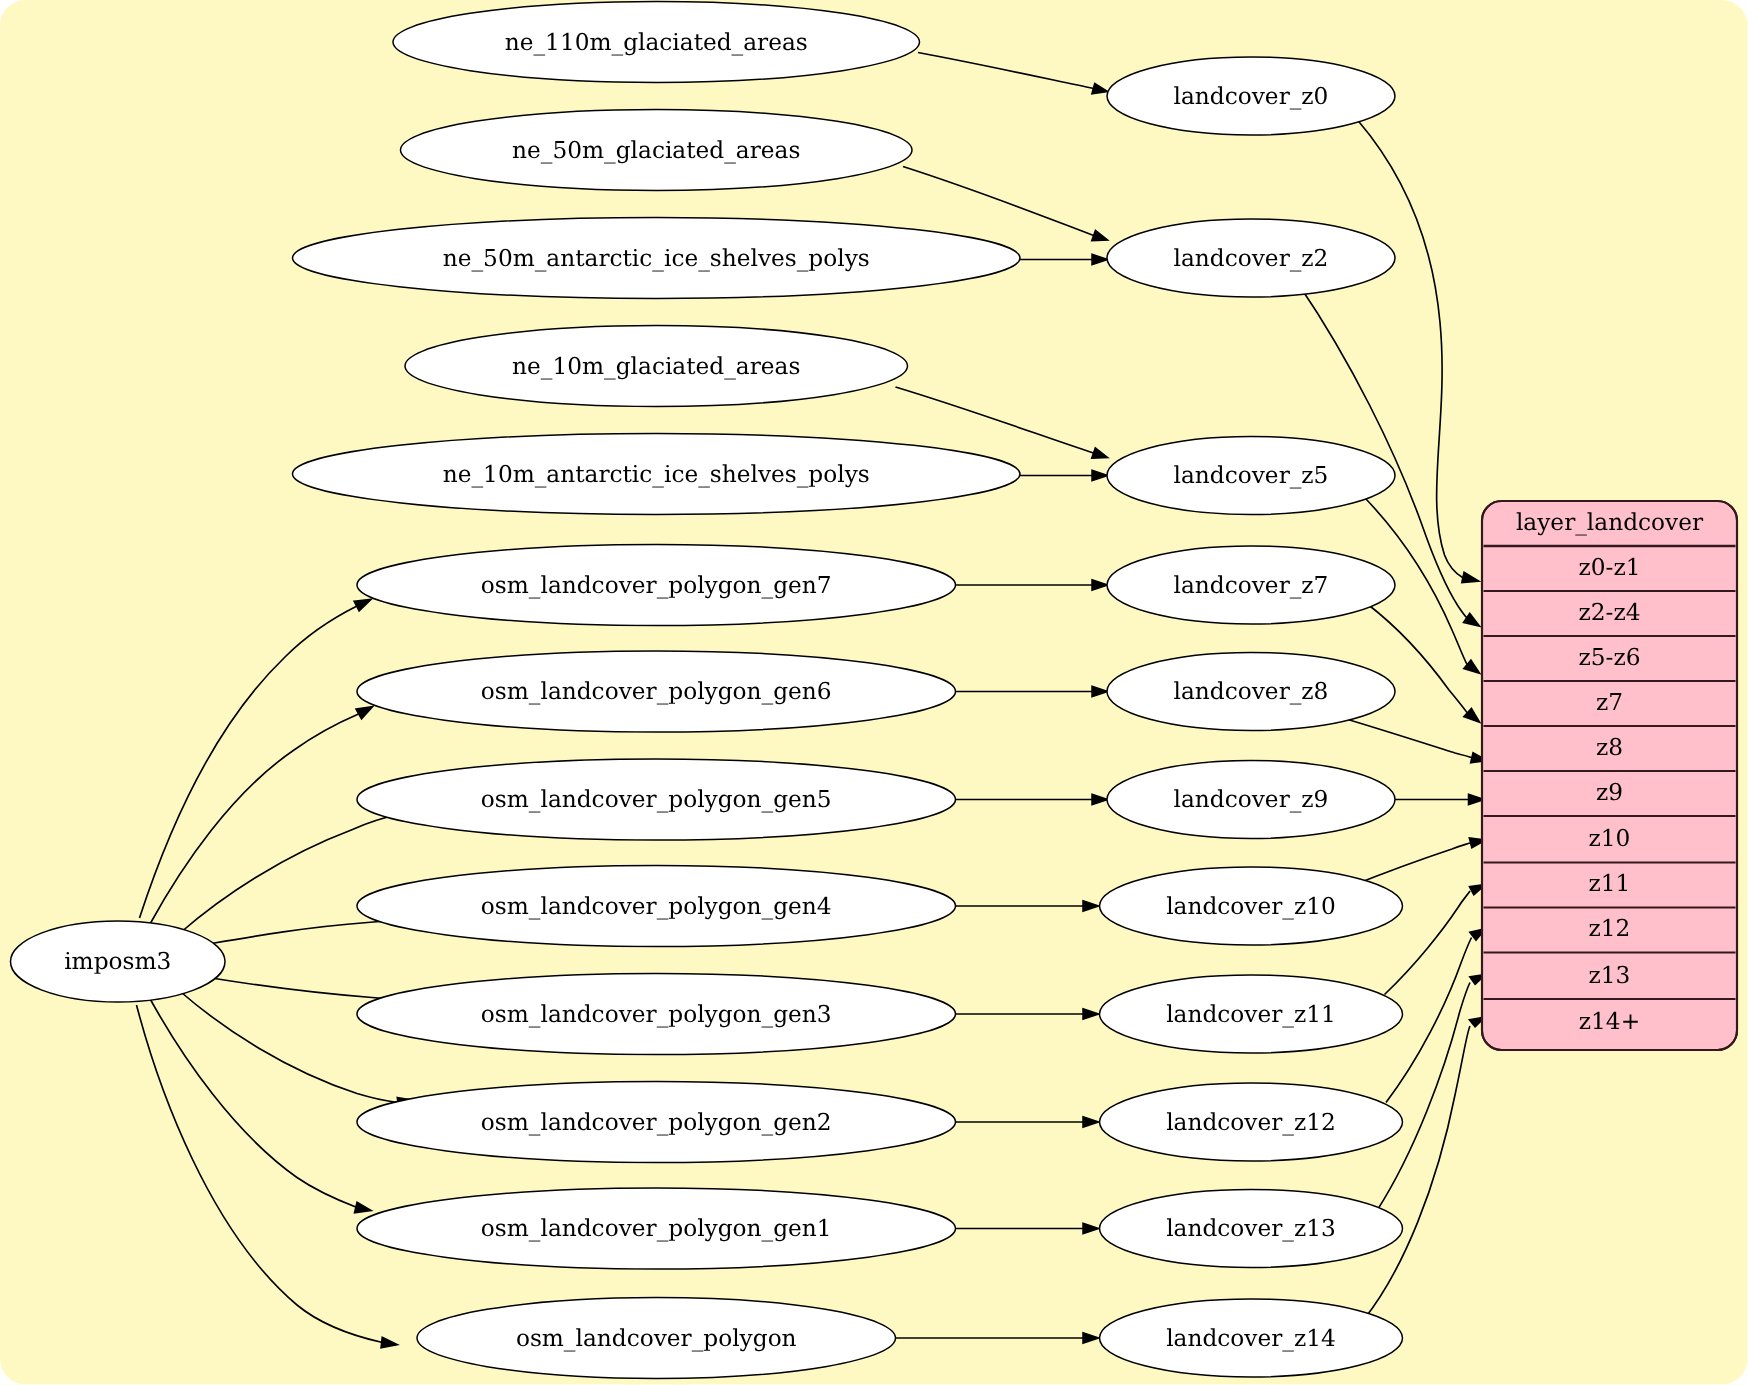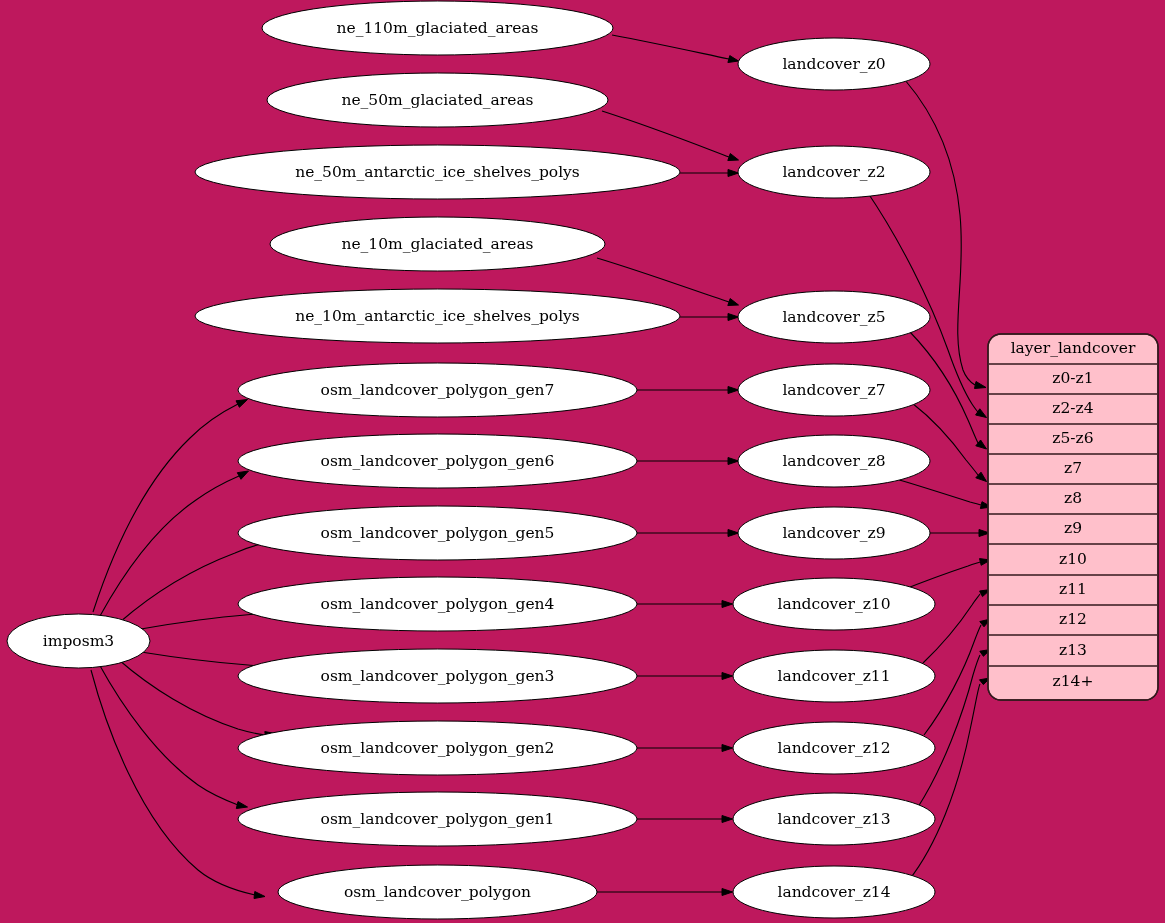--- a/index.html
+++ b/index.html
@@ -4,23 +4,24 @@
 <style>
   html, body {
     margin: 0;
     padding: 0;
     background: #ffffff;
   }
   #canvas {
     position: relative;
     width: 1165px;
     height: 923px;
-    background: #be185d;
+    background: #fef9c3;
     font-family: "DejaVu Serif", "Liberation Serif", serif;
     overflow: hidden;
+    border-radius: 17px;
   }
   #graph-svg {
     position: absolute;
     left: 0;
     top: 0;
     width: 1165px;
     height: 923px;
   }
   .node-ellipse {
     fill: #ffffff;

